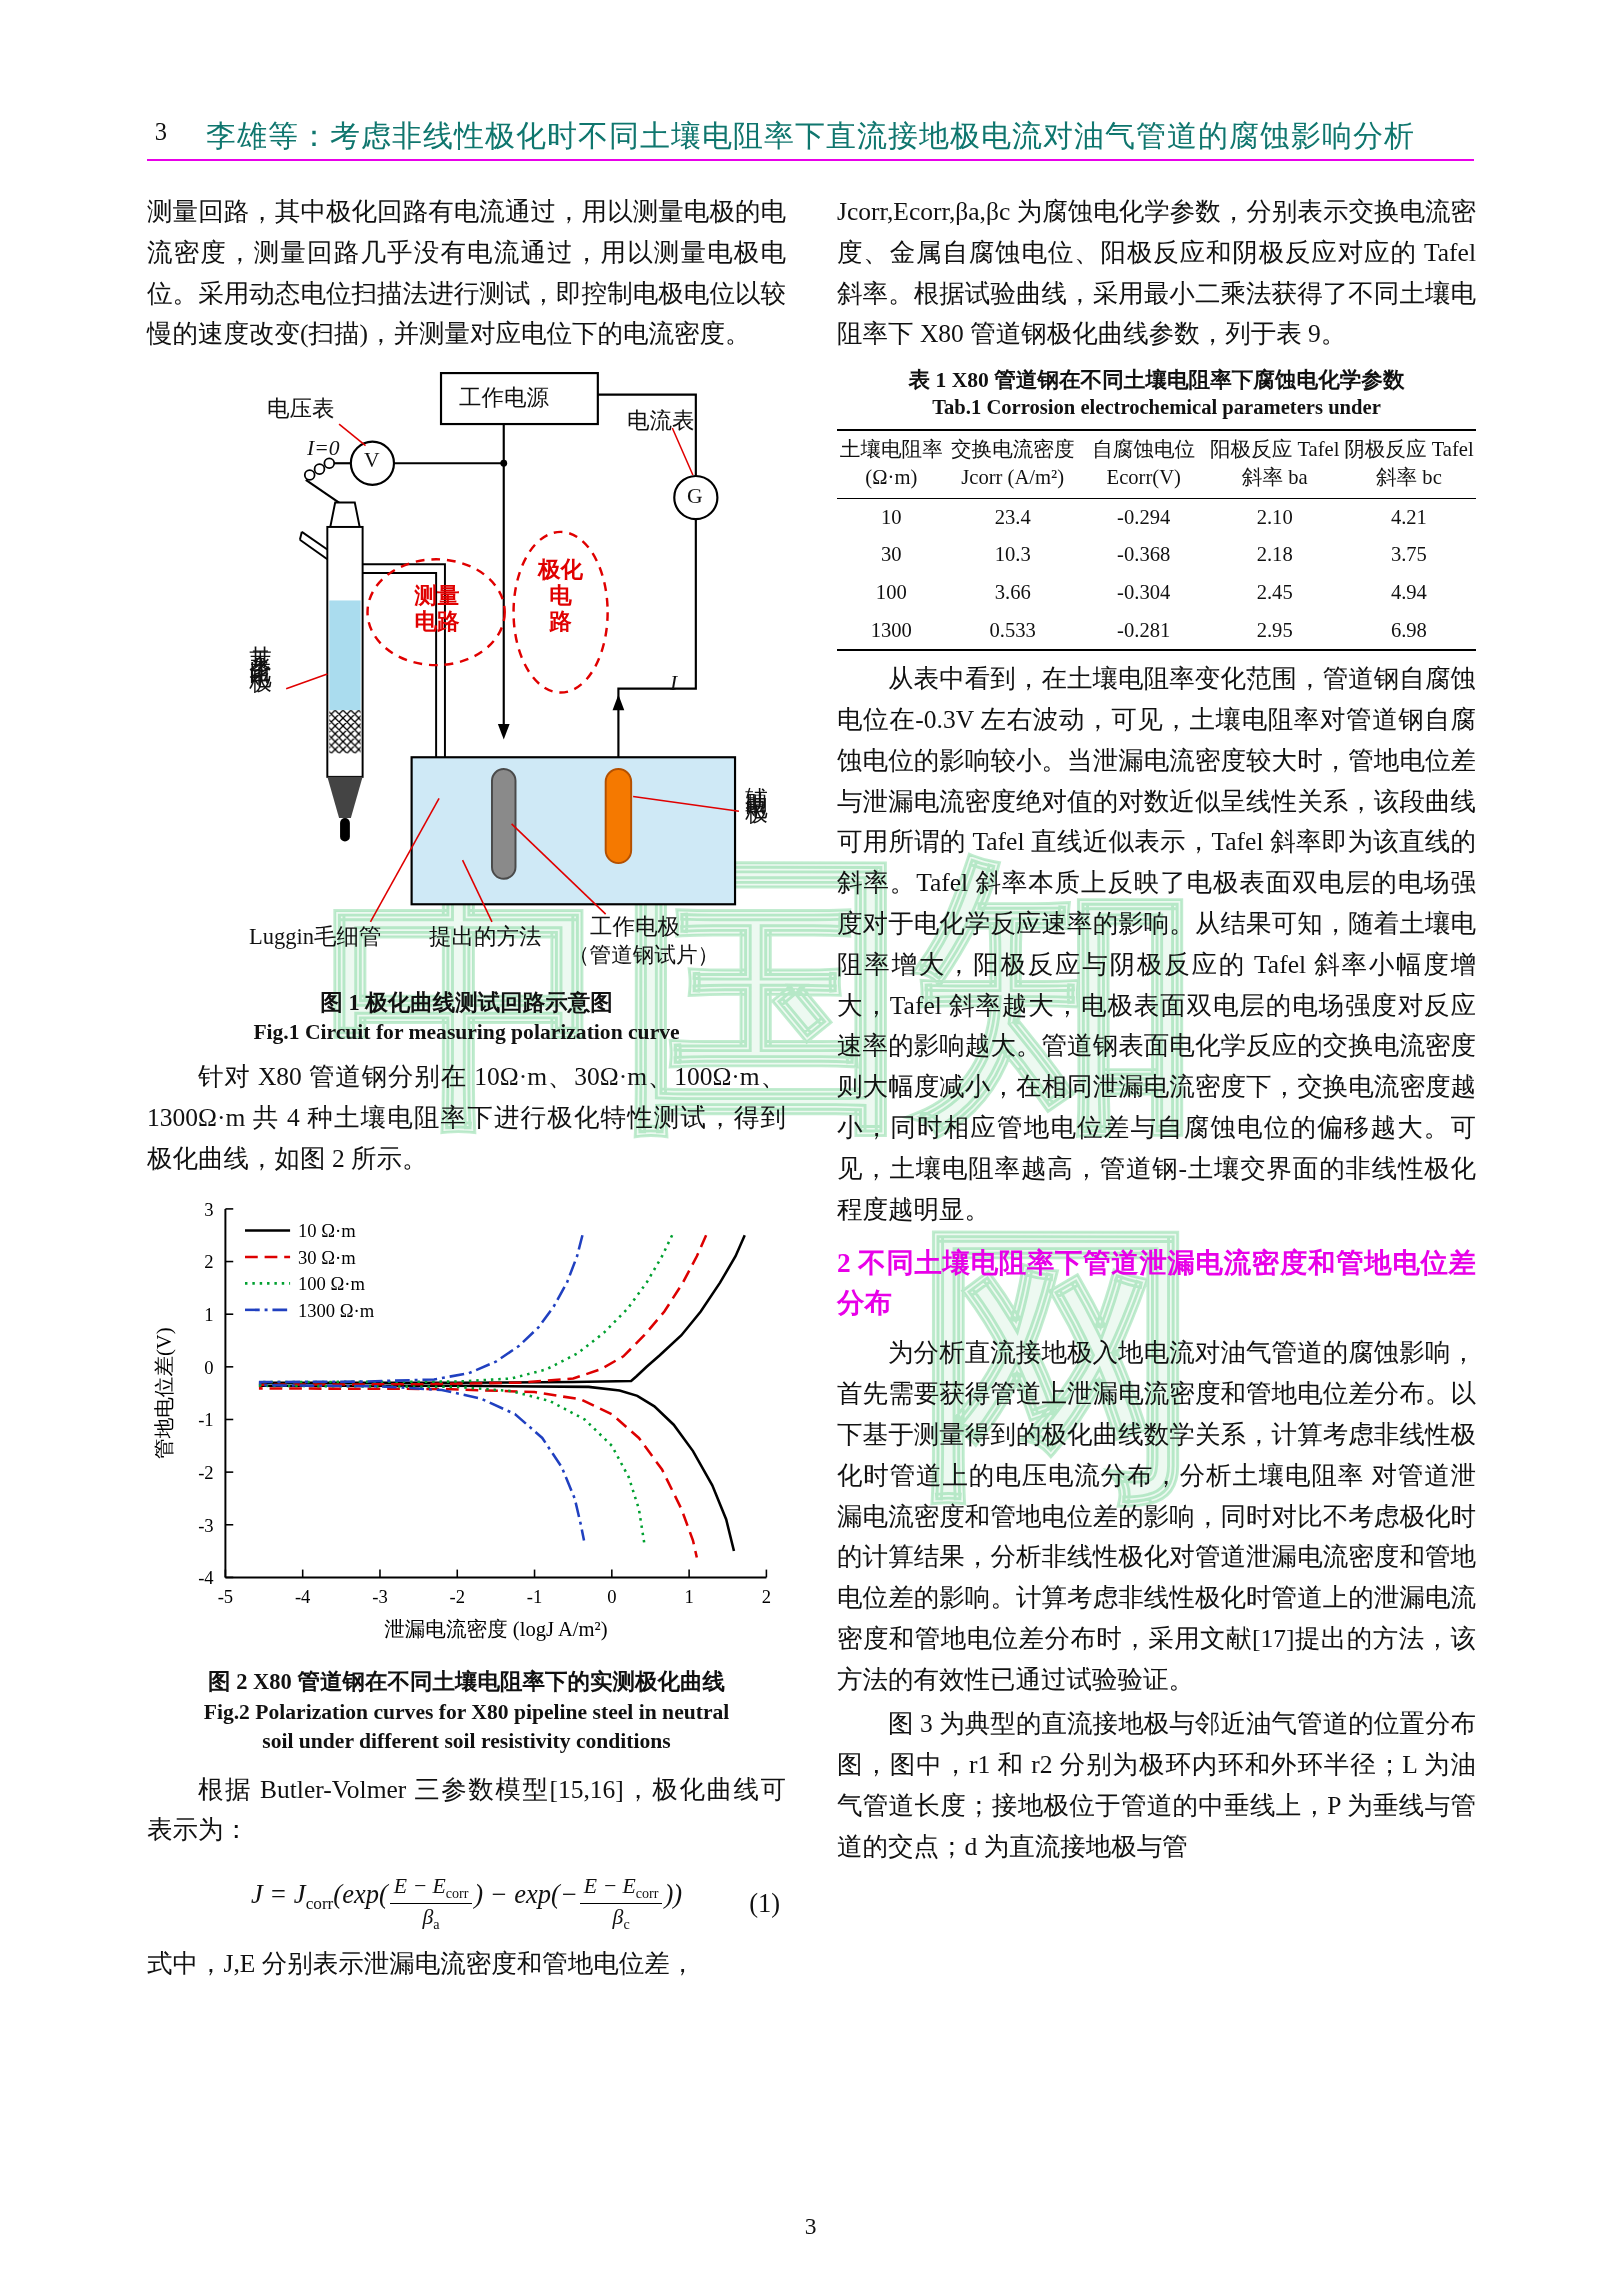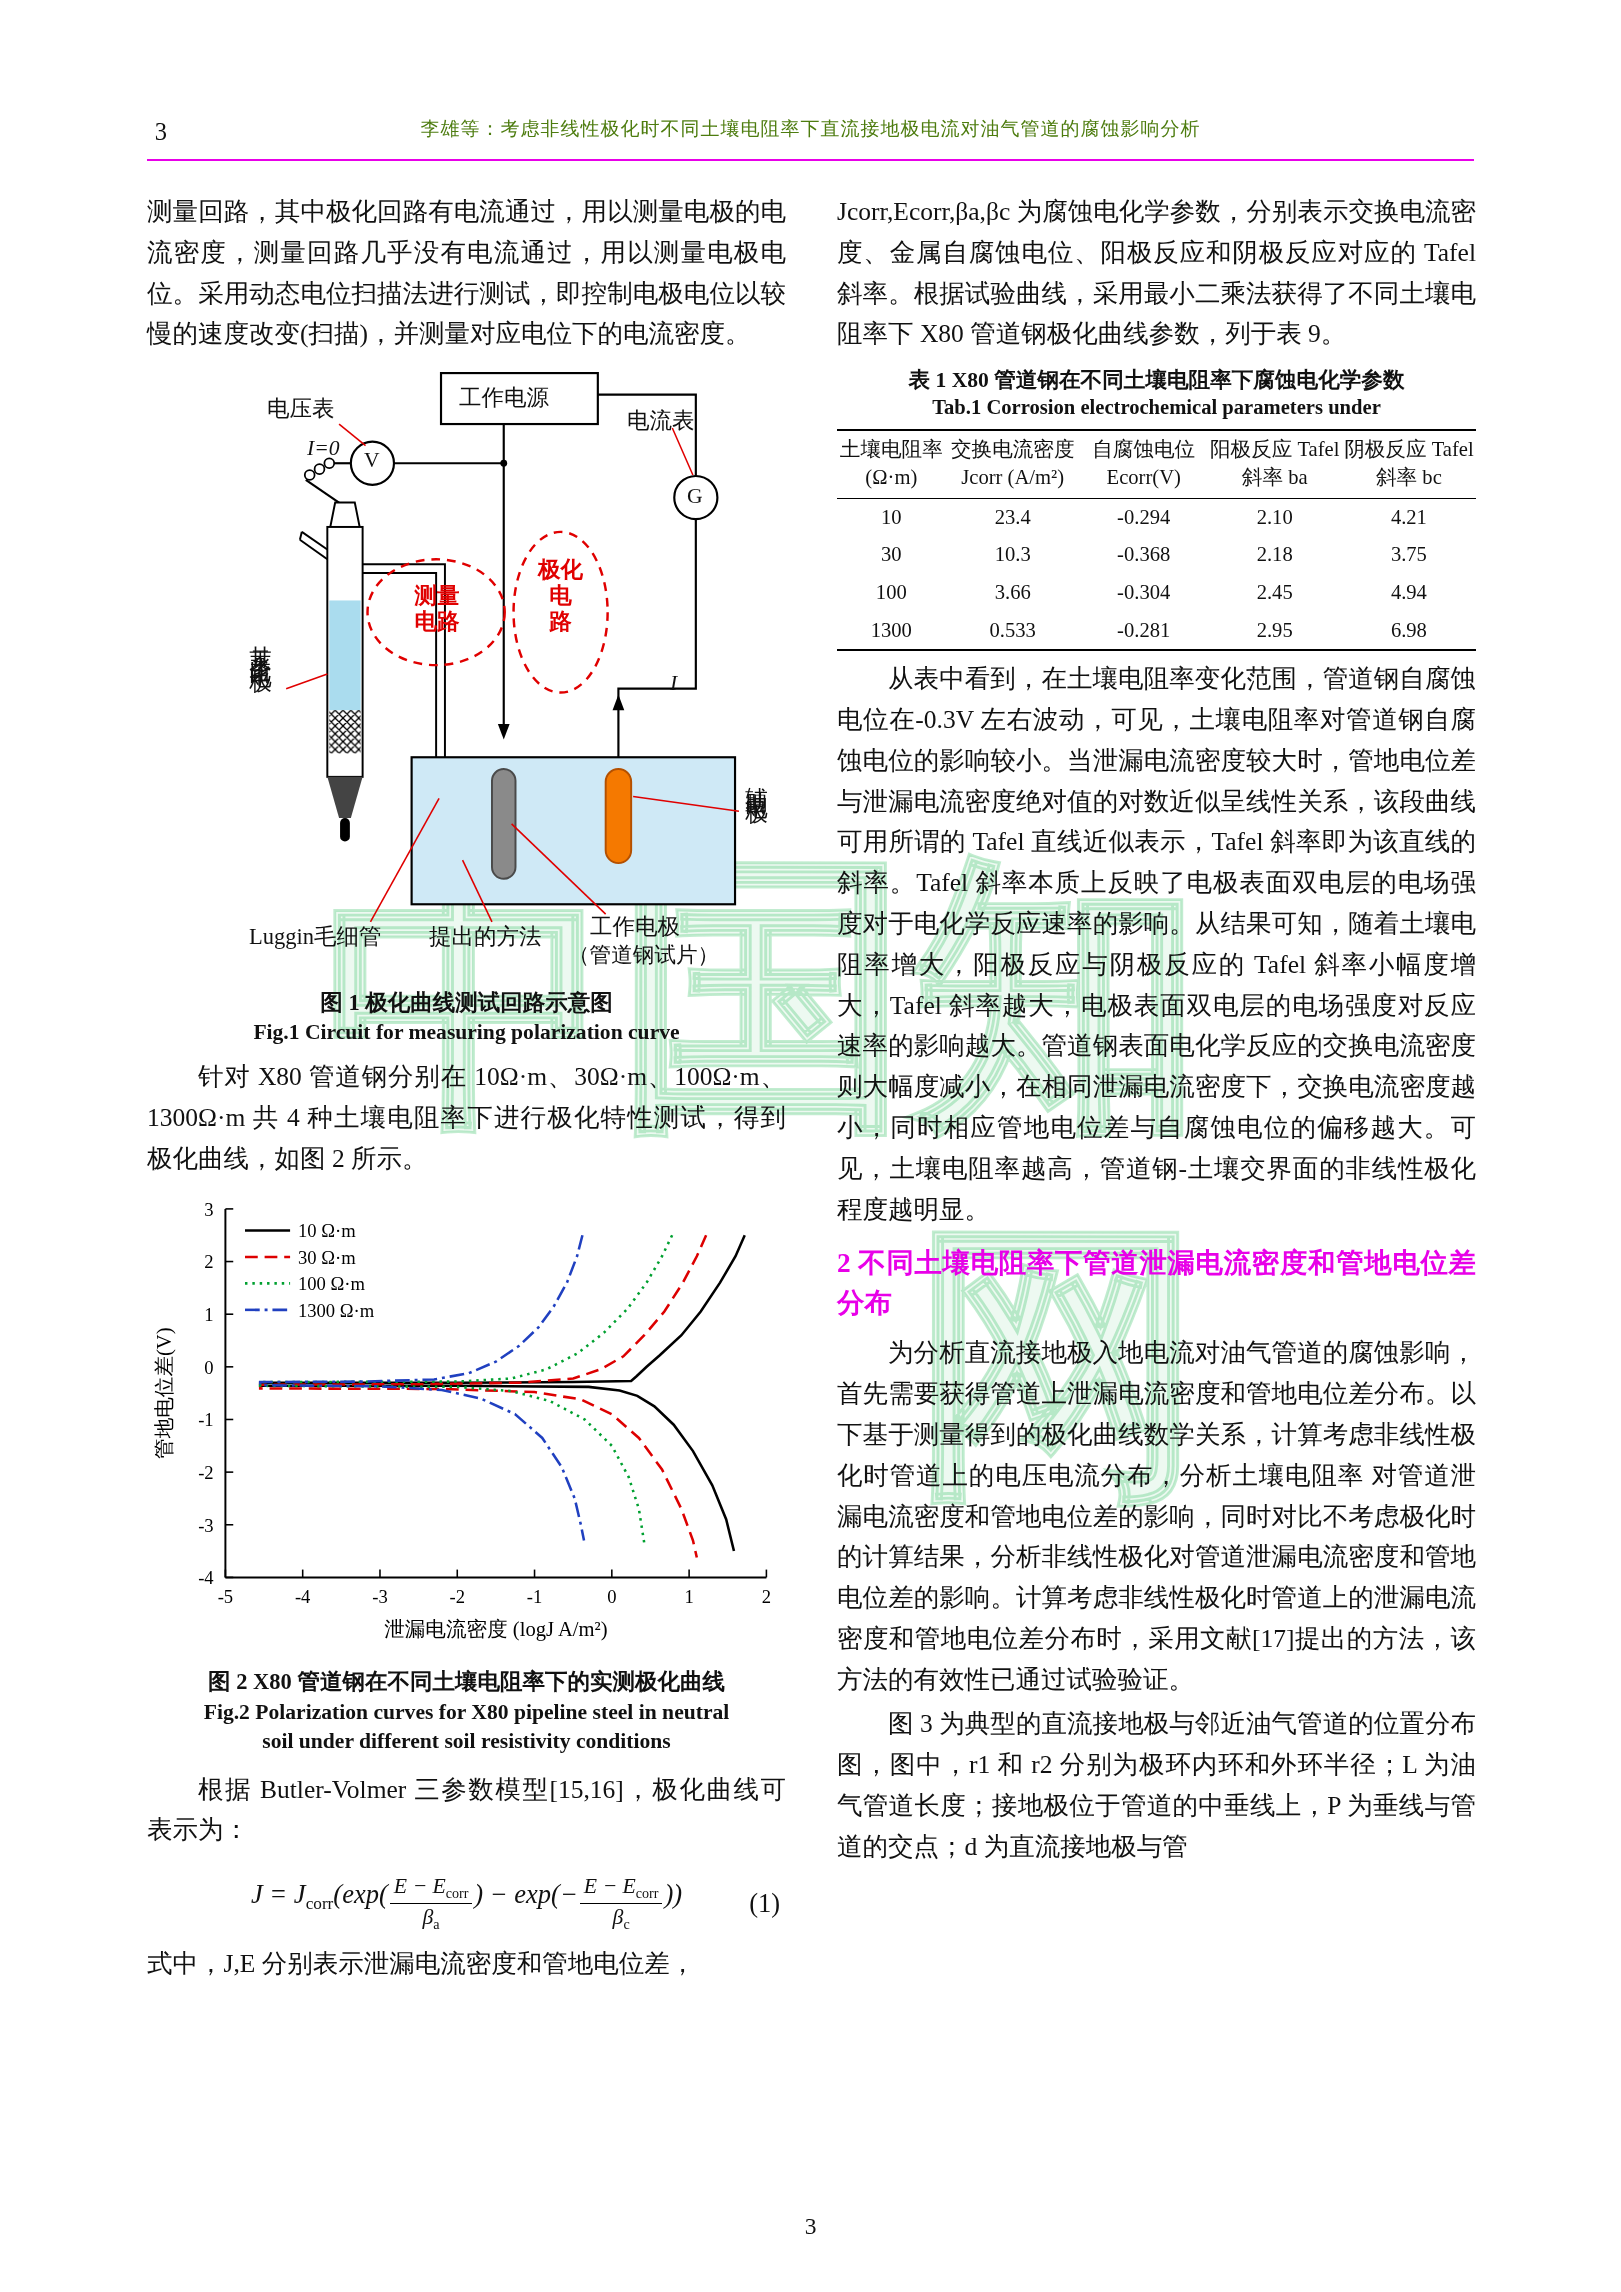--- a/index.html
+++ b/index.html
@@ -2,21 +2,21 @@
 <html><head>
 <meta charset="utf-8">
 <style>
   html,body{margin:0;padding:0;}
   body{width:1621px;height:2293px;position:relative;background:#ffffff;overflow:hidden;
        font-family:"Liberation Serif","DejaVu Serif",serif;color:#111;}
   .page{position:absolute;inset:0;}
   
   .hdr{position:absolute;left:147px;top:116px;width:1327px;z-index:2;}
   .hdr-num{position:absolute;left:7.8px;top:2px;font-size:24.5px;}
-  .hdr-title{display:block;text-align:center;font-size:19px;color:#4d7c0f;letter-spacing:1px;}
+  .hdr-title{display:block;text-align:center;font-size:30px;color:#0f766e;letter-spacing:1px;}
   .hdr-rule{position:absolute;left:0;top:43px;width:100%;height:0;border-top:2px solid #e800e8;}
   
   .col{position:absolute;top:192px;width:639px;z-index:2;}
   .col-left{left:147px;}
   .col-right{left:837px;}
   p.body{margin:0 0 3.9px 0;font-size:25.5px;line-height:1.6;text-align:justify;}
   p.indent{text-indent:2em;}
   
   .cap-cn{font-size:22.5px;font-weight:bold;text-align:center;margin:7.8px 0 0 0;line-height:1.4;}
   .cap-en{font-size:21.6px;font-weight:bold;text-align:center;margin:0;line-height:1.35;}

